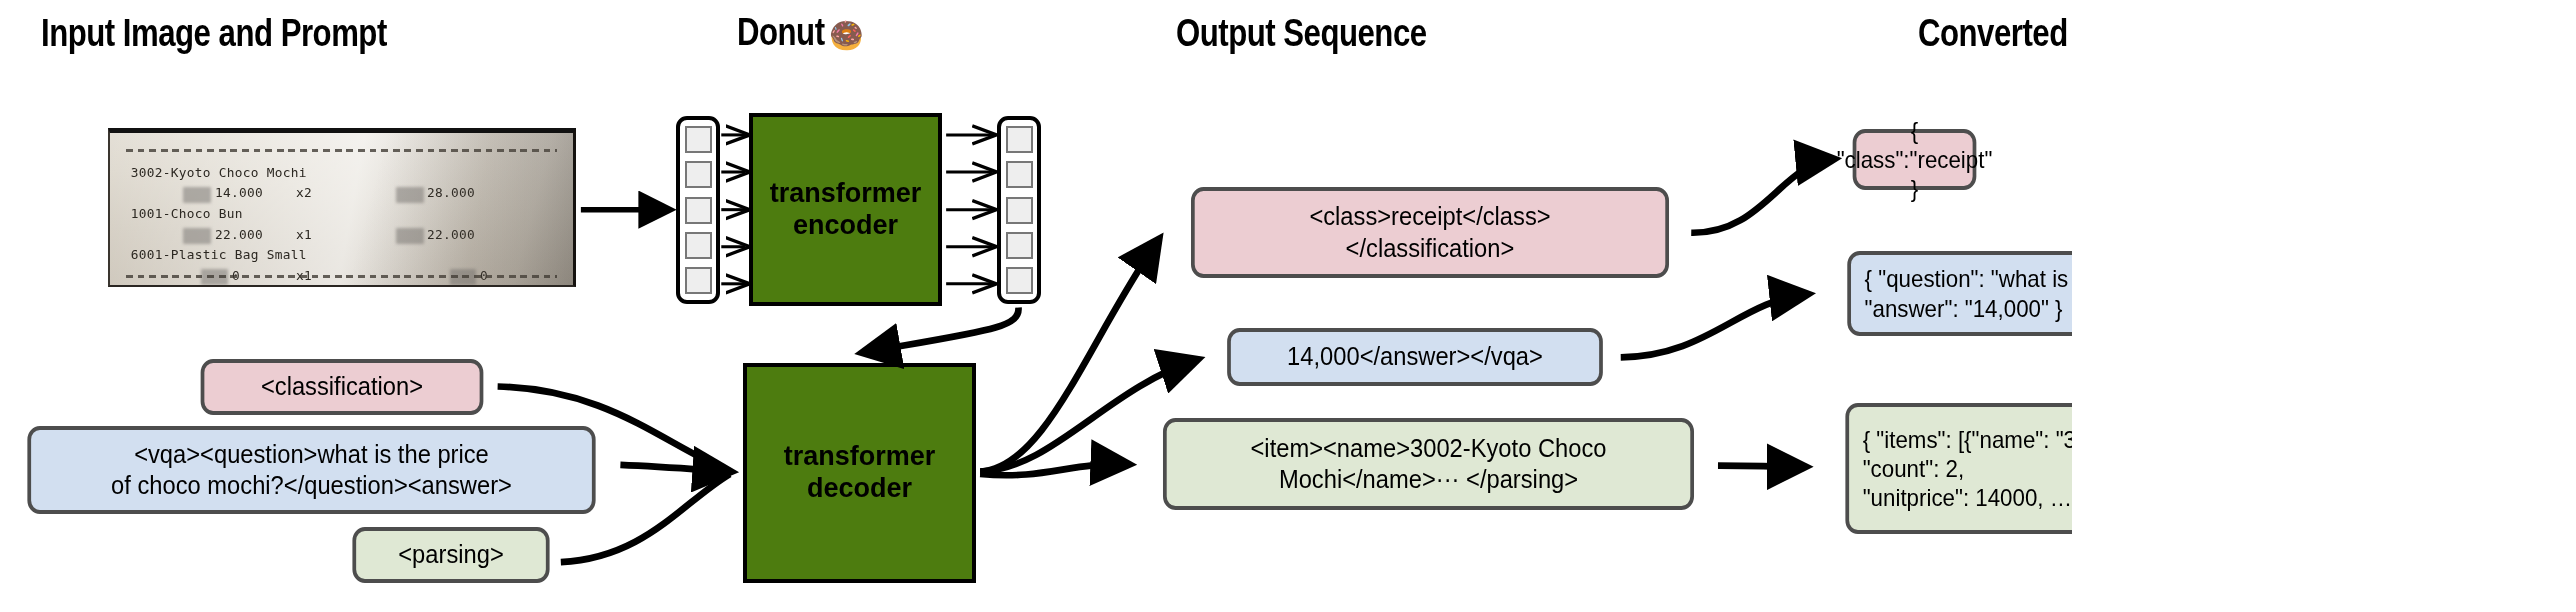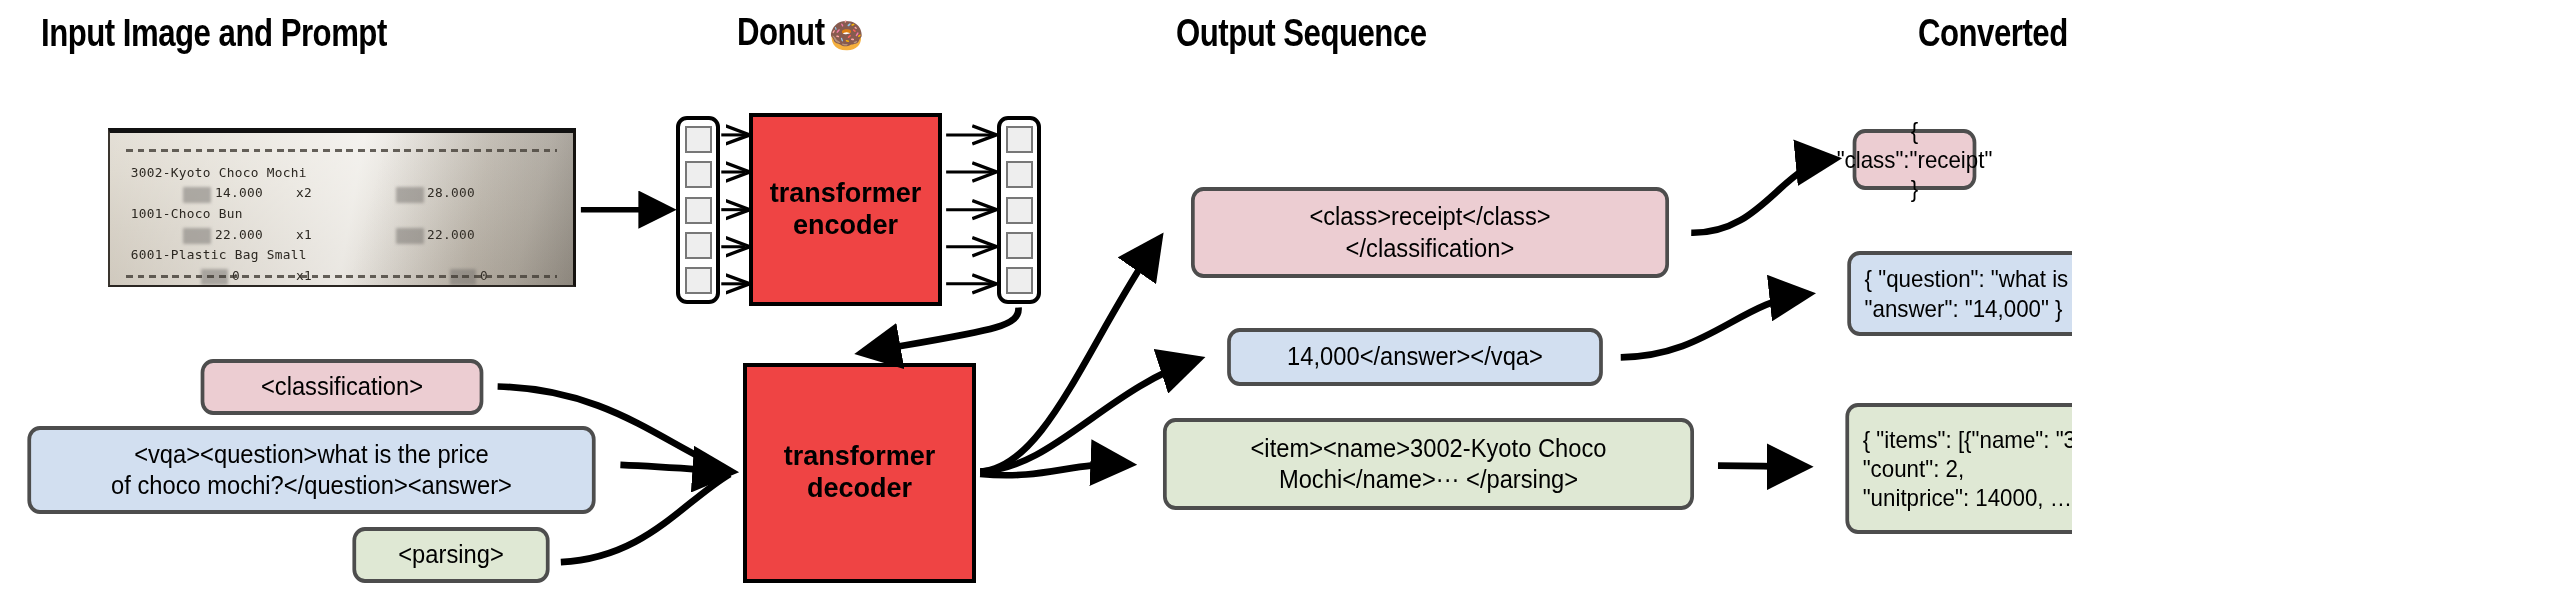--- a/index.html
+++ b/index.html
@@ -98,21 +98,21 @@
     height: 27px;
     background: #eeeeee;
     border: 2.4px solid #777777;
     box-sizing: border-box;
   }
 
   
   .tbox {
     position: absolute;
     border: 4.3px solid #000;
-    background: #ef4444;
+    background: #4d7c0f;
     box-sizing: border-box;
     display: flex;
     flex-direction: column;
     align-items: center;
     justify-content: center;
     font-family: "Liberation Sans", sans-serif;
     font-weight: bold;
     font-size: 27px;
     line-height: 1.18;
     color: #000;

